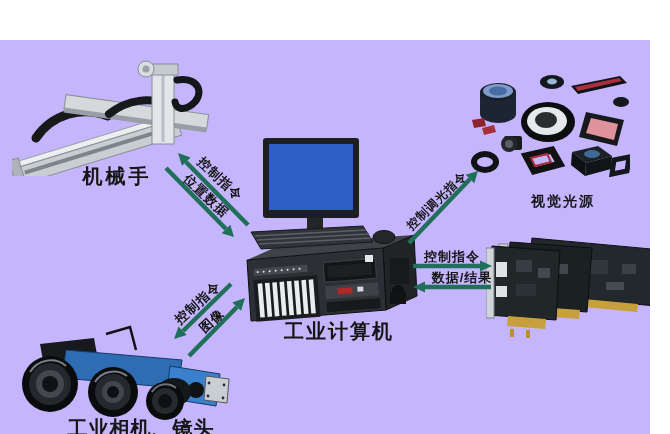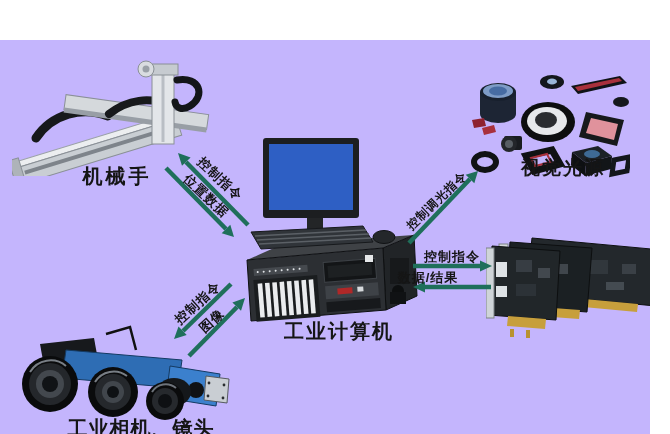--- a/index.html
+++ b/index.html
@@ -242,25 +242,25 @@
       <line class="arrow-line" x1="413" y1="226" x2="480" y2="226"></line>
       <polygon class="arrow-head" points="492,226 480,220.5 480,231.5"></polygon>
     </g>
     <g>
       <line class="arrow-line" x1="491" y1="247" x2="425" y2="247"></line>
       <polygon class="arrow-head" points="413,247 425,241.5 425,252.5"></polygon>
     </g>
   </svg>
 
   <div class="node-label" style="left:117px;top:136px;transform:translate(-50%,-50%);letter-spacing:3px">机械手</div>
-  <div class="node-label" style="left:563px;top:128px;transform:translate(-50%,-50%);font-size:19px">视觉光源</div>
+  <div class="node-label" style="left:563px;top:162px;transform:translate(-50%,-50%);font-size:14px">视觉光源</div>
   <div class="node-label" style="left:141px;top:388px;transform:translate(-50%,-50%);letter-spacing:1px">工业相机、镜头</div>
   <div class="node-label" style="left:339px;top:291px;transform:translate(-50%,-50%)">工业计算机</div>
 
   <div class="arrow-label" style="left:220px;top:139px;transform:translate(-50%,-50%) rotate(43deg)">控制指令</div>
   <div class="arrow-label" style="left:206px;top:156px;transform:translate(-50%,-50%) rotate(43deg)">位置数据</div>
   <div class="arrow-label" style="left:437px;top:161px;transform:translate(-50%,-50%) rotate(-44deg);font-size:12px">控制调光指令</div>
   <div class="arrow-label" style="left:198px;top:263px;transform:translate(-50%,-50%) rotate(-42deg)">控制指令</div>
   <div class="arrow-label" style="left:212px;top:281px;transform:translate(-50%,-50%) rotate(-42deg)">图像</div>
   <div class="arrow-label" style="left:452px;top:217px;transform:translate(-50%,-50%)">控制指令</div>
-  <div class="arrow-label" style="left:428px;top:238px;transform:translate(-50%,-50%)">数据/结果</div>
+  <div class="arrow-label" style="left:462px;top:238px;transform:translate(-50%,-50%)">数据/结果</div>
 
 </div>
 
 </body></html>

